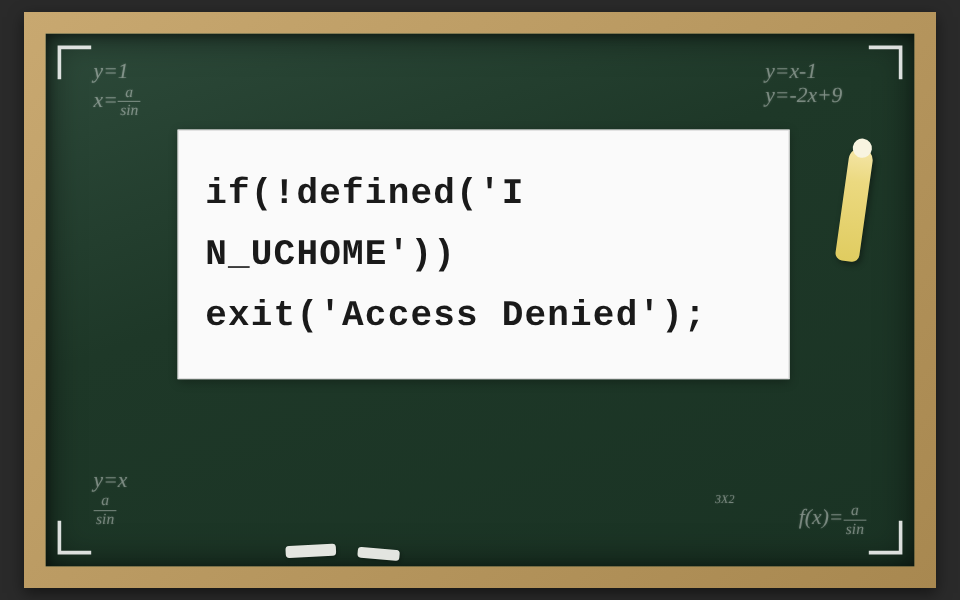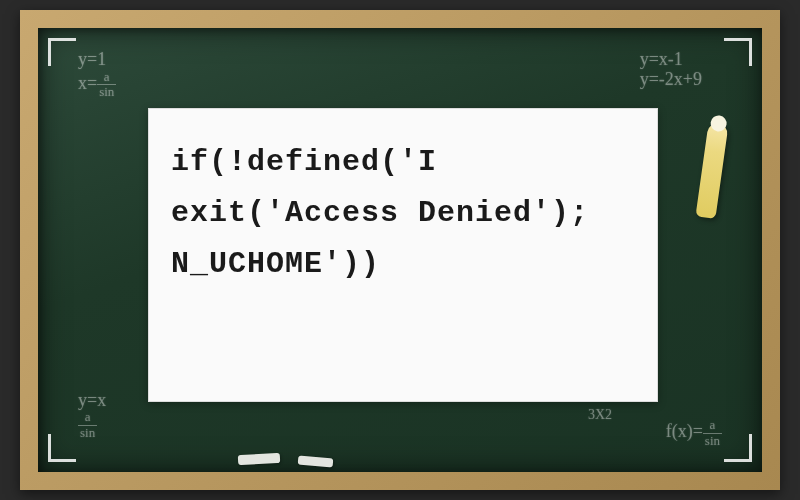--- a/index.html
+++ b/index.html
@@ -35,35 +35,36 @@
     border: 3px solid rgba(255,255,255,0.85);
   }
   .tl { top: 10px; left: 10px; border-right: none; border-bottom: none; }
   .tr { top: 10px; right: 10px; border-left: none; border-bottom: none; }
   .bl { bottom: 10px; left: 10px; border-right: none; border-top: none; }
   .br { bottom: 10px; right: 10px; border-left: none; border-top: none; }
   .math-decoration {
     position: absolute;
     color: rgba(255,255,255,0.35);
     font-family: 'Times New Roman', serif;
+    font-style: italic;
     font-size: 18px;
     line-height: 1.1;
     text-shadow: 0 0 2px rgba(255,255,255,0.2);
   }
   .deco-tl { top: 22px; left: 40px; }
   .deco-tr { top: 22px; right: 60px; margin-left: 36px; }
   .deco-bl { bottom: 32px; left: 40px; }
   .deco-br { bottom: 24px; right: 40px; }
-  .deco-br2 { bottom: 50px; right: 150px; font-size: 14px; }
+  .deco-br2 { bottom: 50px; right: 150px; font-size: 10px; }
   .paper {
     position: absolute;
     top: 80px;
     left: 110px;
     width: 510px;
-    height: 294px;
+    height: 208px;
     background: #fafafa;
     border: 1px solid #ddd;
     padding: 28px 22px;
     box-shadow: 0 2px 8px rgba(0,0,0,0.3);
   }
   .paper-line {
     color: #1a1a1a;
     font-family: 'Courier New', monospace;
     font-size: 30px;
     font-weight: bold;
@@ -143,22 +144,22 @@
     </div>
 
     <div class="math-decoration deco-br">
       <div>
         <span>f(x)=</span><span class="frac"><span class="num">a</span><span class="den">sin</span></span>
       </div>
     </div>
 
     <div class="paper">
       <div class="paper-line">if(!defined('I</div>
+      <div class="paper-line">N_UCHOME'))</div>
       <div class="paper-line">exit('Access Denied');</div>
-      <div class="paper-line">N_UCHOME'))</div>
     </div>
 
     <div class="chalk-stick">
       <div class="chalk-tip"></div>
     </div>
 
     <div class="chalk-piece chalk1"></div>
     <div class="chalk-piece chalk2"></div>
 
   </div>

